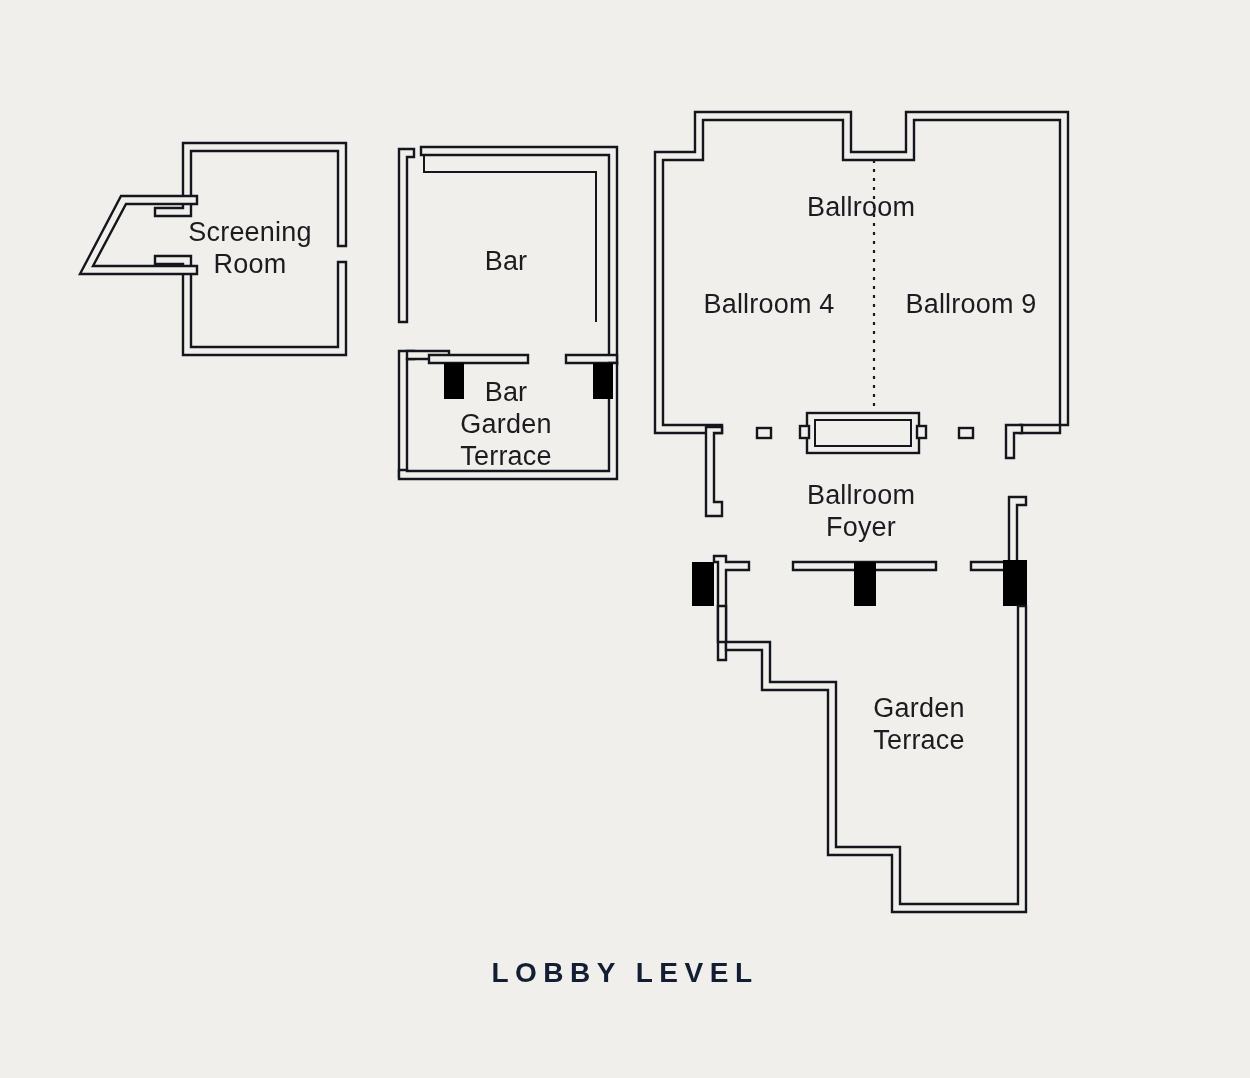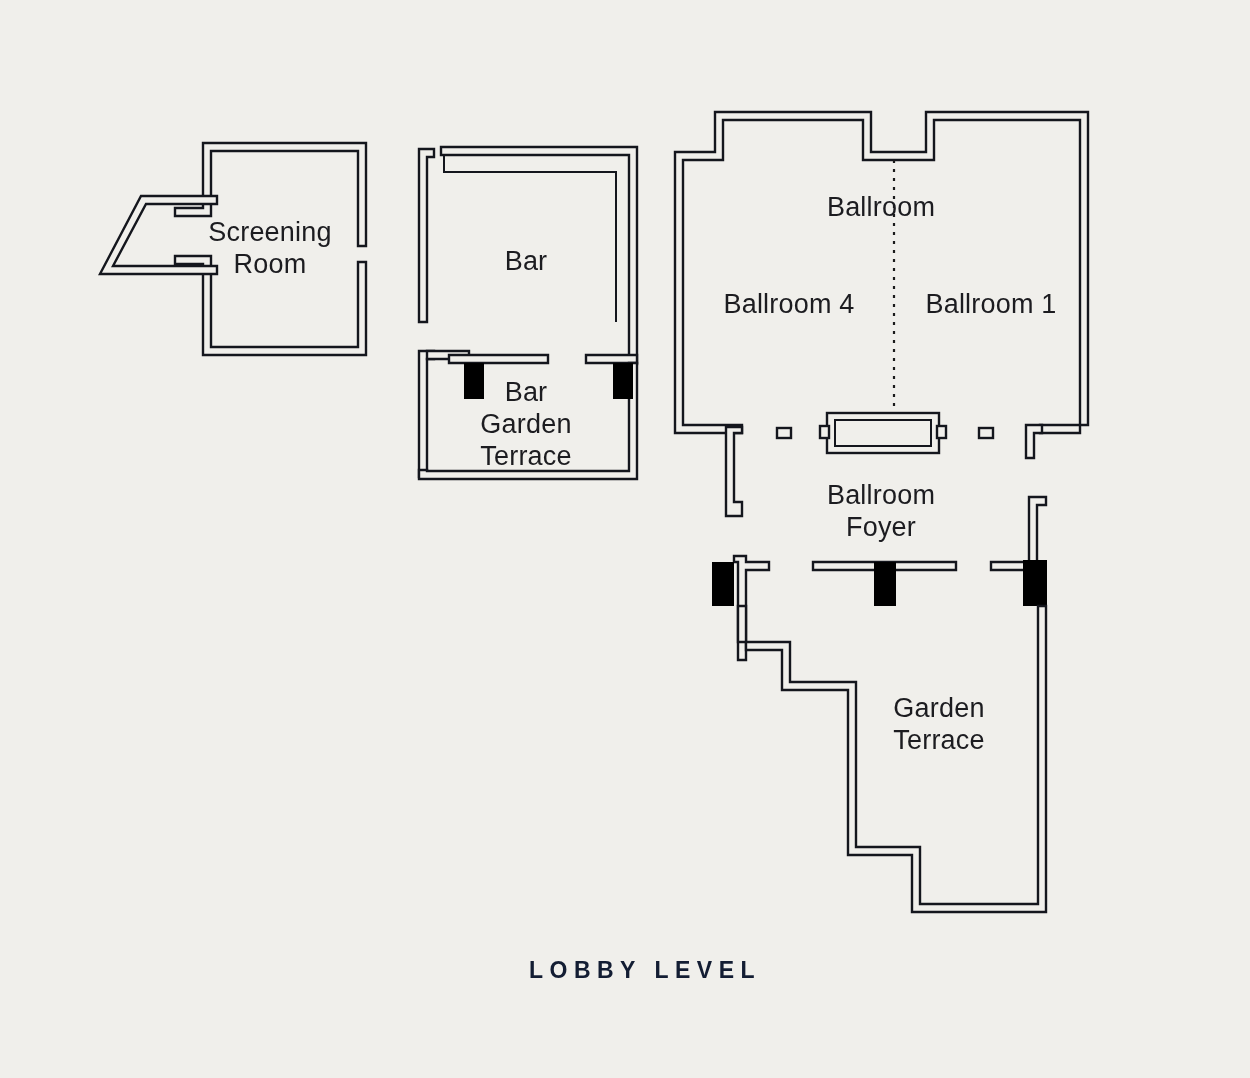--- a/index.html
+++ b/index.html
@@ -12,21 +12,20 @@
     height: 1078px;
     background: #F0EFEB;
     font-family: "Liberation Sans", sans-serif;
     overflow: hidden;
     position: relative;
   }
   #floorplan-root {
     position: relative;
     width: 1198px;
     height: 1078px;
-    margin-left: 20px;
   }
   svg#plan-svg {
     position: absolute;
     top: 0;
     left: 0;
     width: 1250px;
     height: 1078px;
     display: block;
   }
   .wall-thin {
@@ -67,21 +66,21 @@
   }
   .room-label.sz-lg { font-size: 27px; }
   #plan-title {
     position: absolute;
     left: 0;
     width: 1250px;
     top: 957px;
     text-align: center;
     font-family: "Liberation Sans", sans-serif;
     font-weight: 700;
-    font-size: 23px;
+    font-size: 28px;
     letter-spacing: 6.5px;
     color: #131d33;
   }
 </style>
 </head>
 <body>
 
 <div id="floorplan-root">
 
   <svg id="plan-svg" viewBox="0 0 1250 1078">
@@ -197,21 +196,21 @@
   <div class="room-label sz-lg" style="left:506px; top:262px;">Bar</div>
 
   <div class="room-label sz-lg" style="left:506px; top:425px;">Bar
 Garden
 Terrace</div>
 
   <div class="room-label sz-lg" style="left:861px; top:208px;">Ballroom</div>
 
   <div class="room-label sz-lg" style="left:769px; top:305px;">Ballroom 4</div>
 
-  <div class="room-label sz-lg" style="left:971px; top:305px;">Ballroom 1</div>
+  <div class="room-label sz-lg" style="left:971px; top:305px;">Ballroom 9</div>
 
   <div class="room-label sz-lg" style="left:861px; top:512px;">Ballroom
 Foyer</div>
 
   <div class="room-label sz-lg" style="left:919px; top:725px;">Garden
 Terrace</div>
 
   <div id="plan-title">LOBBY LEVEL</div>
 
 </div>

